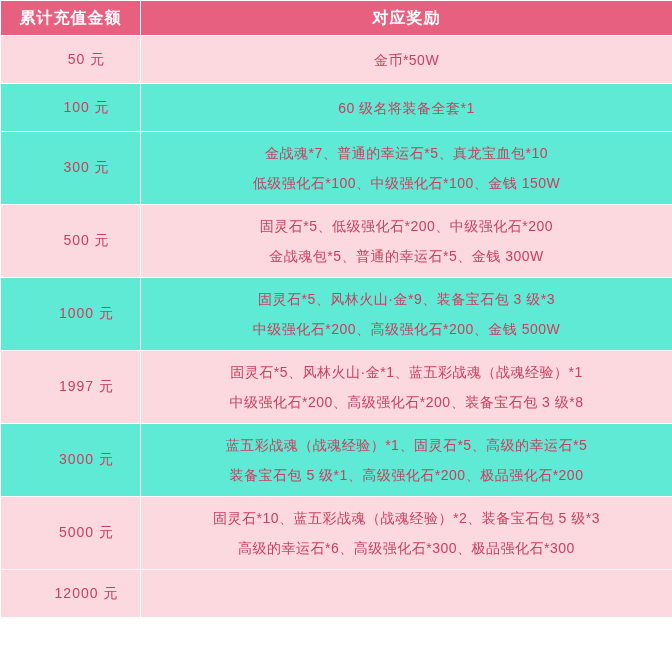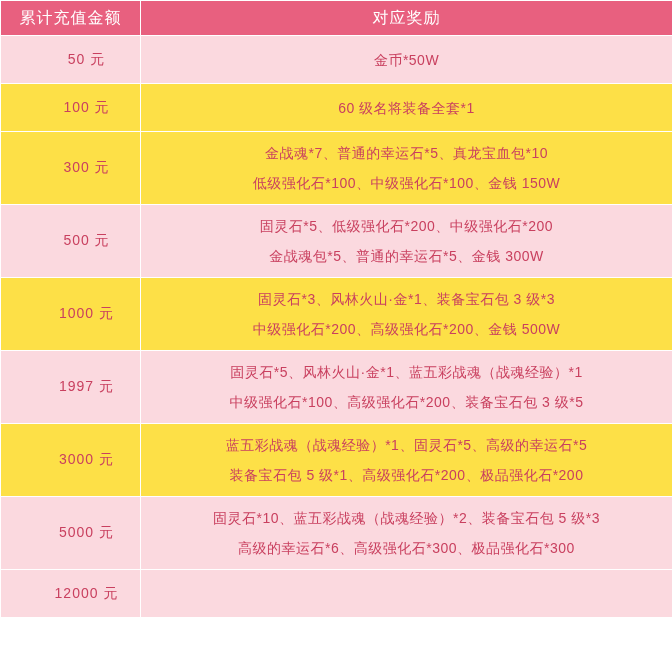--- a/index.html
+++ b/index.html
@@ -22,32 +22,32 @@
   .reward-table td {
     border: 1px solid #ffffff;
     text-align: center;
     vertical-align: middle;
     padding: 0;
   }
   .reward-table thead th {
     background: #e8607f;
     color: #ffffff;
     font-size: 16px;
-    font-weight: normal;
+    font-weight: bold;
     height: 34px;
     letter-spacing: 1px;
   }
   col.col-amount { width: 140px; }
   col.col-reward { width: 532px; }
 
   .reward-table tbody tr.odd td {
     background: #fbd9df;
   }
   .reward-table tbody tr.even td {
-    background: #fde047;
+    background: #5eead4;
   }
   td.amount {
     font-size: 14px;
     color: #c9405f;
     letter-spacing: 1px;
     padding-left: 32px;
   }
   td.reward {
     font-size: 14px;
     color: #c9405f;
@@ -99,29 +99,29 @@
       <tr class="odd h2row">
         <td class="amount">500 元</td>
         <td class="reward">
           <span class="line">固灵石*5、低级强化石*200、中级强化石*200</span>
           <span class="line">金战魂包*5、普通的幸运石*5、金钱 300W</span>
         </td>
       </tr>
       <tr class="even h2row">
         <td class="amount">1000 元</td>
         <td class="reward">
-          <span class="line">固灵石*3、风林火山·金*1、装备宝石包 3 级*3</span>
+          <span class="line">固灵石*5、风林火山·金*9、装备宝石包 3 级*3</span>
           <span class="line">中级强化石*200、高级强化石*200、金钱 500W</span>
         </td>
       </tr>
       <tr class="odd h2row">
         <td class="amount">1997 元</td>
         <td class="reward">
           <span class="line">固灵石*5、风林火山·金*1、蓝五彩战魂（战魂经验）*1</span>
-          <span class="line">中级强化石*100、高级强化石*200、装备宝石包 3 级*5</span>
+          <span class="line">中级强化石*200、高级强化石*200、装备宝石包 3 级*8</span>
         </td>
       </tr>
       <tr class="even h2row">
         <td class="amount">3000 元</td>
         <td class="reward">
           <span class="line">蓝五彩战魂（战魂经验）*1、固灵石*5、高级的幸运石*5</span>
           <span class="line">装备宝石包 5 级*1、高级强化石*200、极品强化石*200</span>
         </td>
       </tr>
       <tr class="odd h2row">

